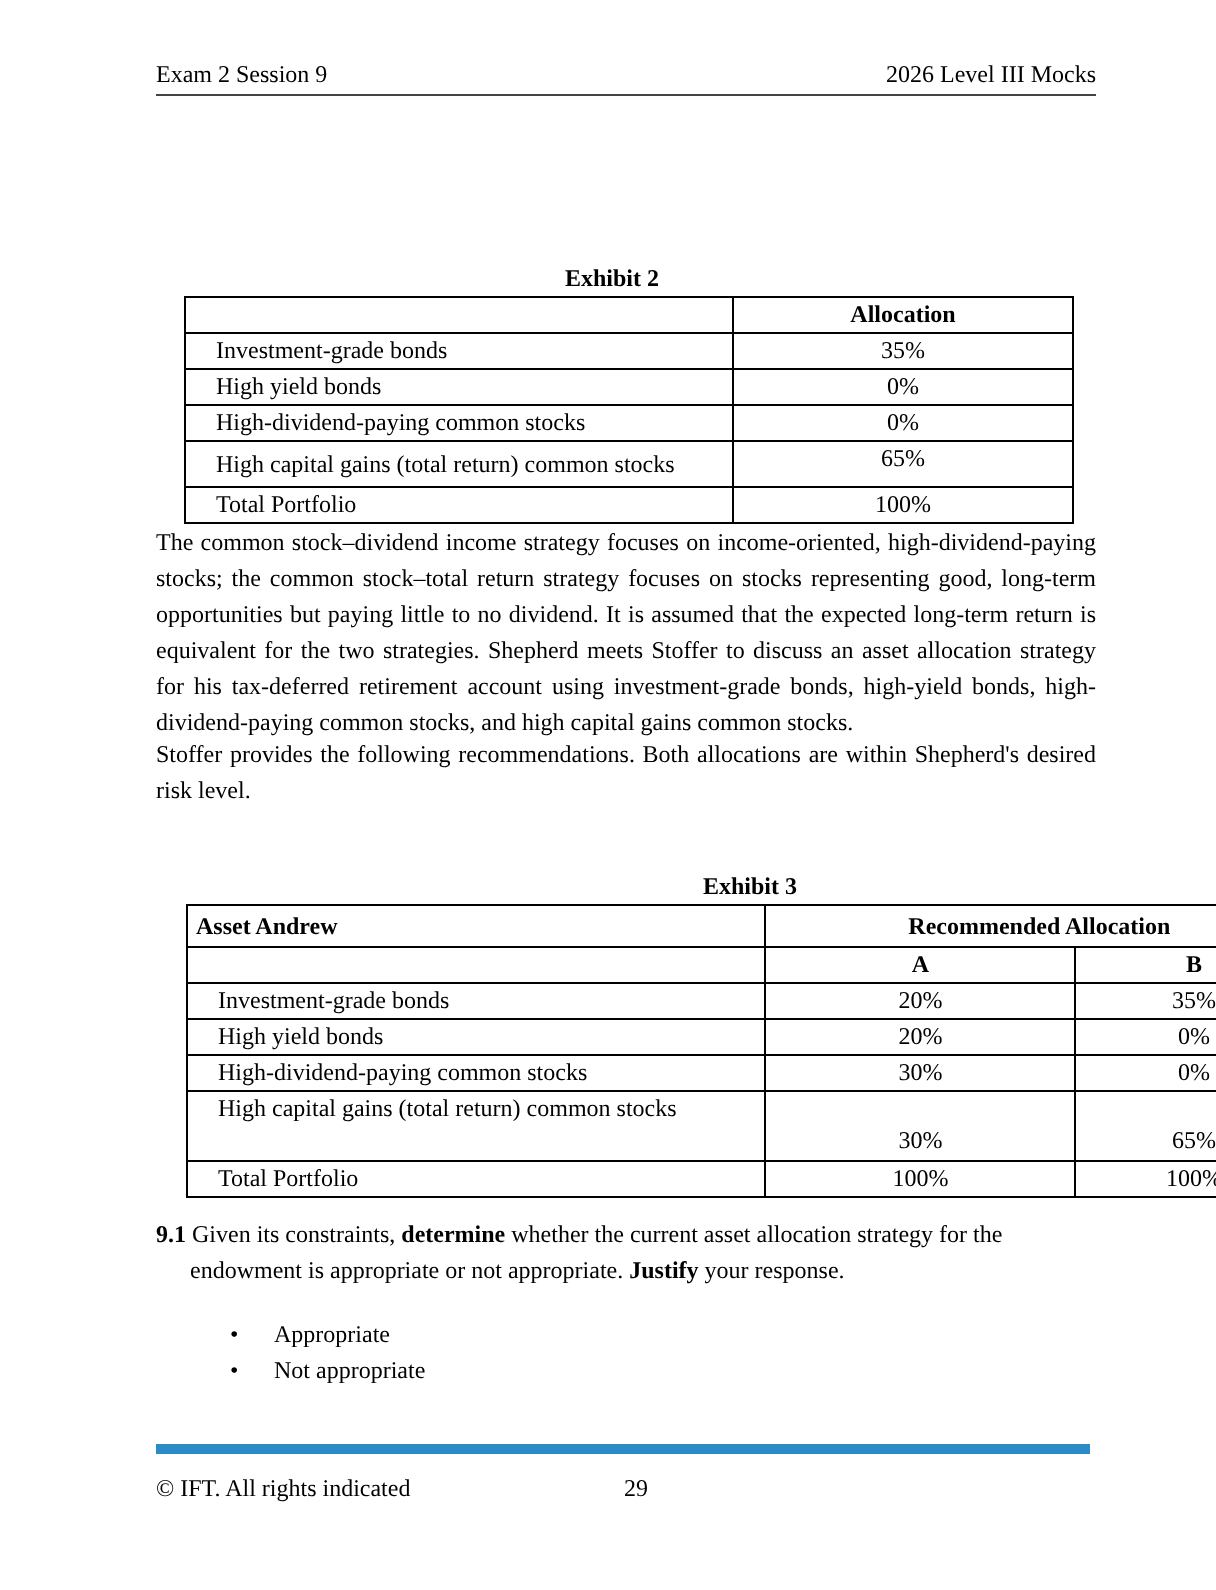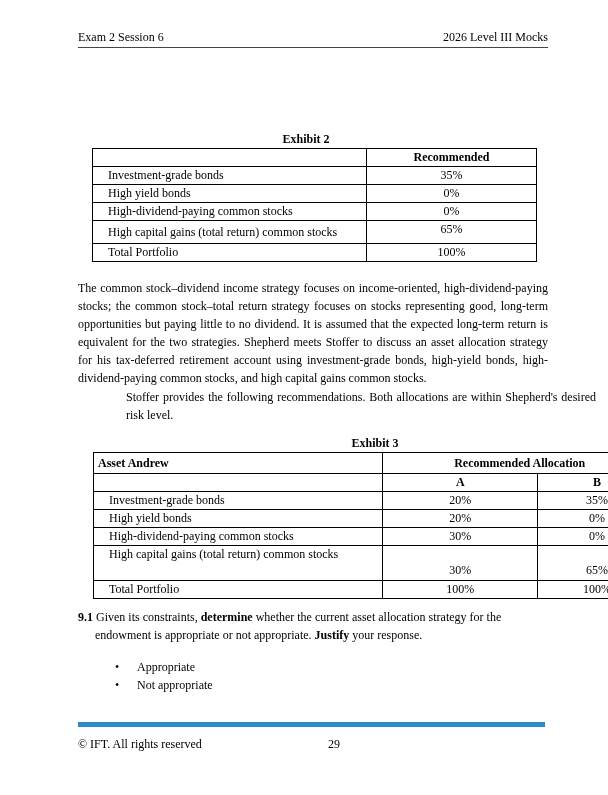--- a/index.html
+++ b/index.html
@@ -19,22 +19,22 @@
   }
   .hdr-rule{
     position:absolute;top:47px;left:78px;width:470px;height:1px;
     background:#444;
   }
   .para{
     position:absolute;left:78px;width:470px;
     margin:0;line-height:18px;text-align:justify;
   }
   .p1{top:62px;}
-  .p2{top:279px;}
-  .p3{top:388px;margin-left:48px;}
+  .p2{top:262px;}
+  .p3{top:368px;}
   .exhibit{position:absolute;}
   .exh2{top:131px;left:92px;width:428px;}
   .exh3{top:435px;left:93px;width:564px;}
   .exhibit-title{
     text-align:center;font-weight:bold;line-height:16px;margin-bottom:1px;
   }
   table{
     border-collapse:collapse;table-layout:fixed;width:100%;
     font-size:12px;
   }
@@ -70,46 +70,46 @@
   }
   .opt-row{display:flex;align-items:baseline;}
   .bullet{width:22px;display:inline-block;}
   .footer-bar{
     position:absolute;top:722px;left:78px;width:467px;height:5px;
   }
   .footer{
     position:absolute;top:736px;left:78px;width:470px;line-height:16px;
   }
   .pagenum{
-    position:absolute;left:250px;top:0;
+    position:absolute;left:234px;top:0;
   }
 </style>
 </head>
 <body>
 
 <div class="page">
 
   <div class="hdr">
-    <span>Exam 2 Session 6</span>
+    <span>Exam 2 Session 9</span>
     <span>2026 Level III Mocks</span>
   </div>
   <div class="hdr-rule"></div>
 
 
   <div class="exhibit exh2">
     <div class="exhibit-title">Exhibit 2</div>
     <table class="t2">
       <colgroup>
           <col style="width:274px">
           <col style="width:170px">
         </colgroup>
       <tbody>
         <tr class="hrow">
           <th class="lblh"></th>
-          <th>Recommended</th>
+          <th>Allocation</th>
         </tr>
         <tr>
           <td class="lbl">Investment-grade bonds</td>
           <td class="val">35%</td>
         </tr>
         <tr>
           <td class="lbl">High yield bonds</td>
           <td class="val">0%</td>
         </tr>
         <tr>
@@ -186,17 +186,17 @@
       <span>Appropriate</span>
     </div>
     <div class="opt-row">
       <span class="bullet">•</span>
       <span>Not appropriate</span>
     </div>
   </div>
 
   <div class="footer-bar" style="background: rgb(43, 139, 200);"></div>
   <div class="footer">
-    <span>© IFT. All rights reserved</span>
+    <span>© IFT. All rights indicated</span>
     <span class="pagenum">29</span>
   </div>
 
 </div>
 
 </body></html>

